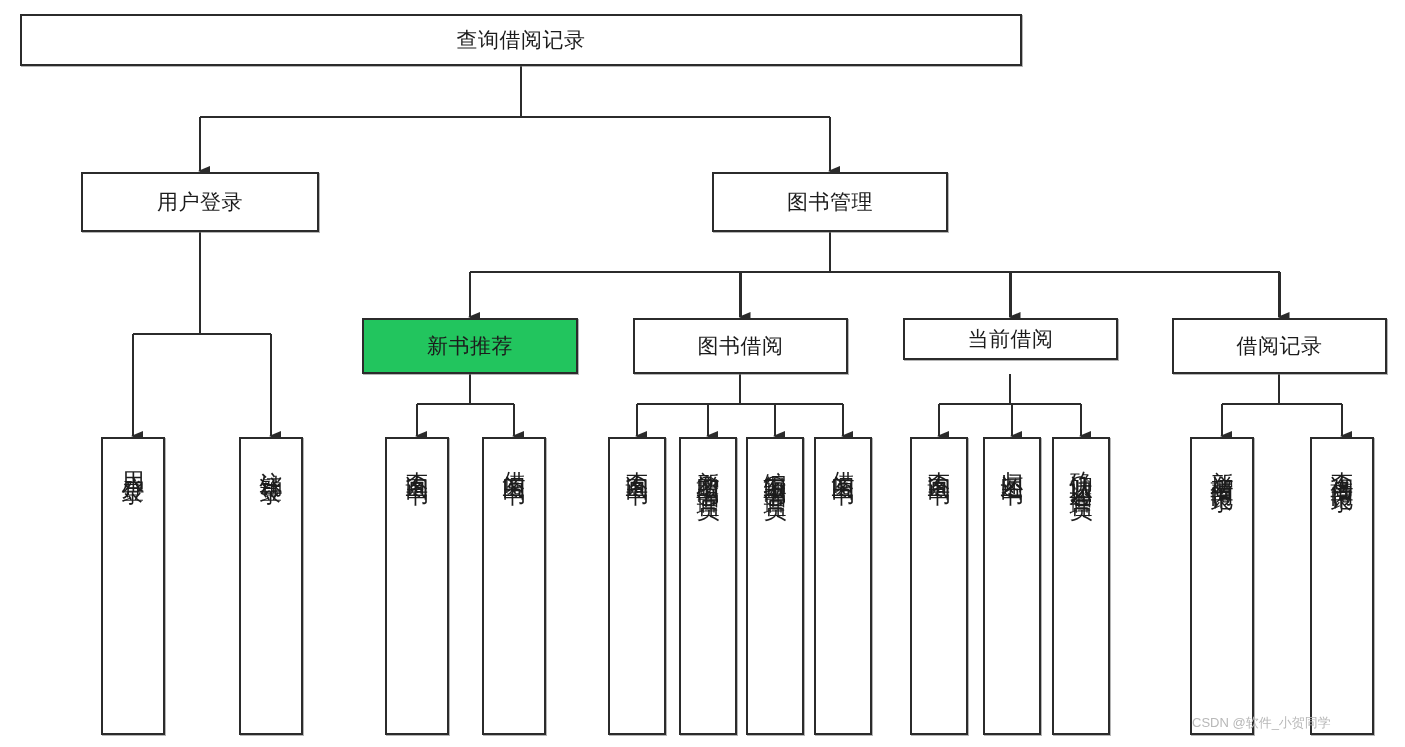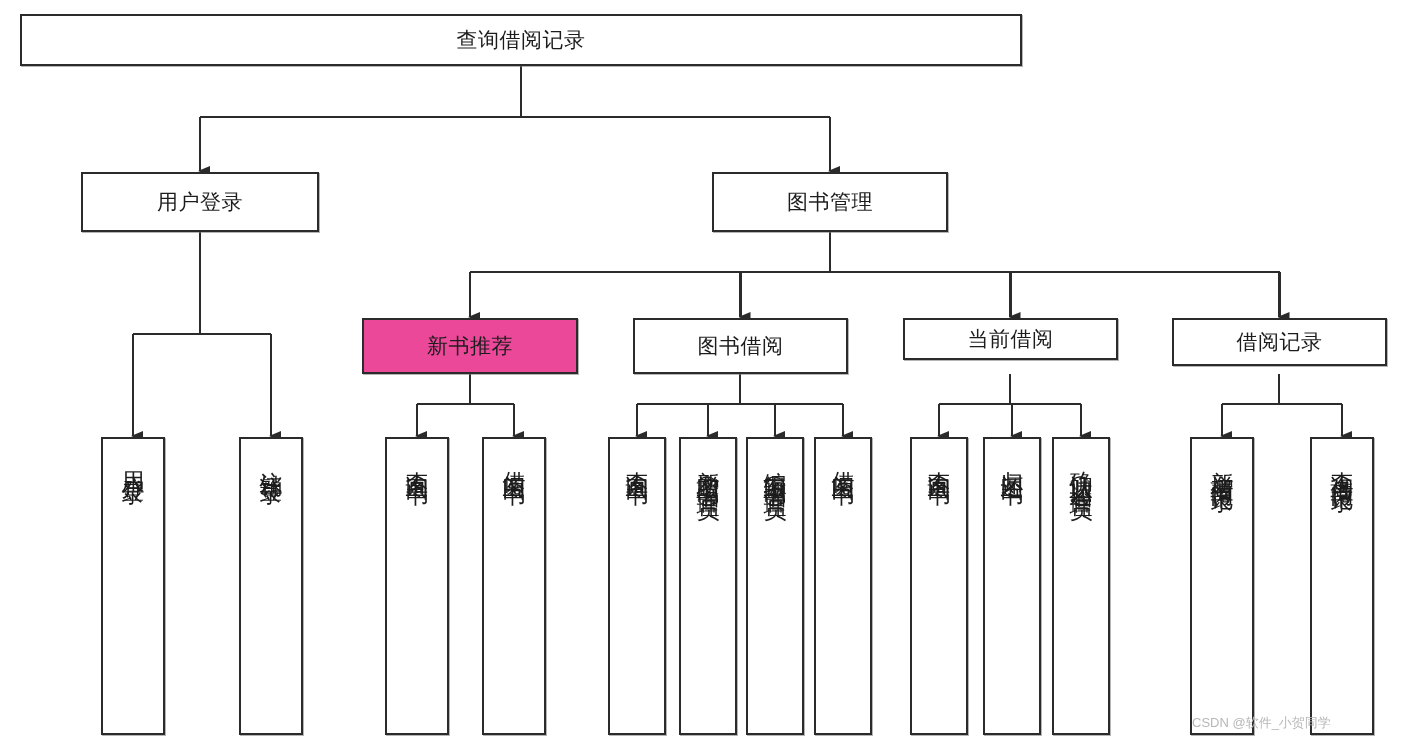--- a/index.html
+++ b/index.html
@@ -110,30 +110,30 @@
   <div id="node-layer">
       <div class="node-box horiz" style="left: 20px; top: 14px; width: 1002px; height: 52px; border-color: rgb(43, 43, 43); background: rgb(255, 255, 255);">
         <span class="node-label" style="color: rgb(28, 28, 28);">查询借阅记录</span>
       </div>
       <div class="node-box horiz" style="left: 81px; top: 172px; width: 238px; height: 60px; border-color: rgb(43, 43, 43); background: rgb(255, 255, 255);">
         <span class="node-label" style="color: rgb(28, 28, 28);">用户登录</span>
       </div>
       <div class="node-box horiz" style="left: 712px; top: 172px; width: 236px; height: 60px; border-color: rgb(43, 43, 43); background: rgb(255, 255, 255);">
         <span class="node-label" style="color: rgb(28, 28, 28);">图书管理</span>
       </div>
-      <div class="node-box horiz" style="left: 362px; top: 318px; width: 216px; height: 56px; border-color: rgb(43, 43, 43); background: #ec4899;">
+      <div class="node-box horiz" style="left: 362px; top: 318px; width: 216px; height: 56px; border-color: rgb(43, 43, 43); background: #22c55e;">
         <span class="node-label" style="color: rgb(28, 28, 28);">新书推荐</span>
       </div>
       <div class="node-box horiz" style="left: 633px; top: 318px; width: 215px; height: 56px; border-color: rgb(43, 43, 43); background: rgb(255, 255, 255);">
         <span class="node-label" style="color: rgb(28, 28, 28);">图书借阅</span>
       </div>
       <div class="node-box horiz" style="left: 903px; top: 318px; width: 215px; height: 42px; border-color: rgb(43, 43, 43); background: rgb(255, 255, 255);">
         <span class="node-label" style="color: rgb(28, 28, 28);">当前借阅</span>
       </div>
-      <div class="node-box horiz" style="left: 1172px; top: 318px; width: 215px; height: 48px; border-color: rgb(43, 43, 43); background: rgb(255, 255, 255);">
+      <div class="node-box horiz" style="left: 1172px; top: 318px; width: 215px; height: 56px; border-color: rgb(43, 43, 43); background: rgb(255, 255, 255);">
         <span class="node-label" style="color: rgb(28, 28, 28);">借阅记录</span>
       </div>
       <div class="node-box vert" style="left: 101px; top: 437px; width: 64px; height: 298px; border-color: rgb(43, 43, 43); background: rgb(255, 255, 255);">
         <span class="node-label" style="color: rgb(28, 28, 28);">用户登录</span>
       </div>
       <div class="node-box vert" style="left: 239px; top: 437px; width: 64px; height: 298px; border-color: rgb(43, 43, 43); background: rgb(255, 255, 255);">
         <span class="node-label" style="color: rgb(28, 28, 28);">注销登录</span>
       </div>
       <div class="node-box vert" style="left: 385px; top: 437px; width: 64px; height: 298px; border-color: rgb(43, 43, 43); background: rgb(255, 255, 255);">
         <span class="node-label" style="color: rgb(28, 28, 28);">查询图书</span>

